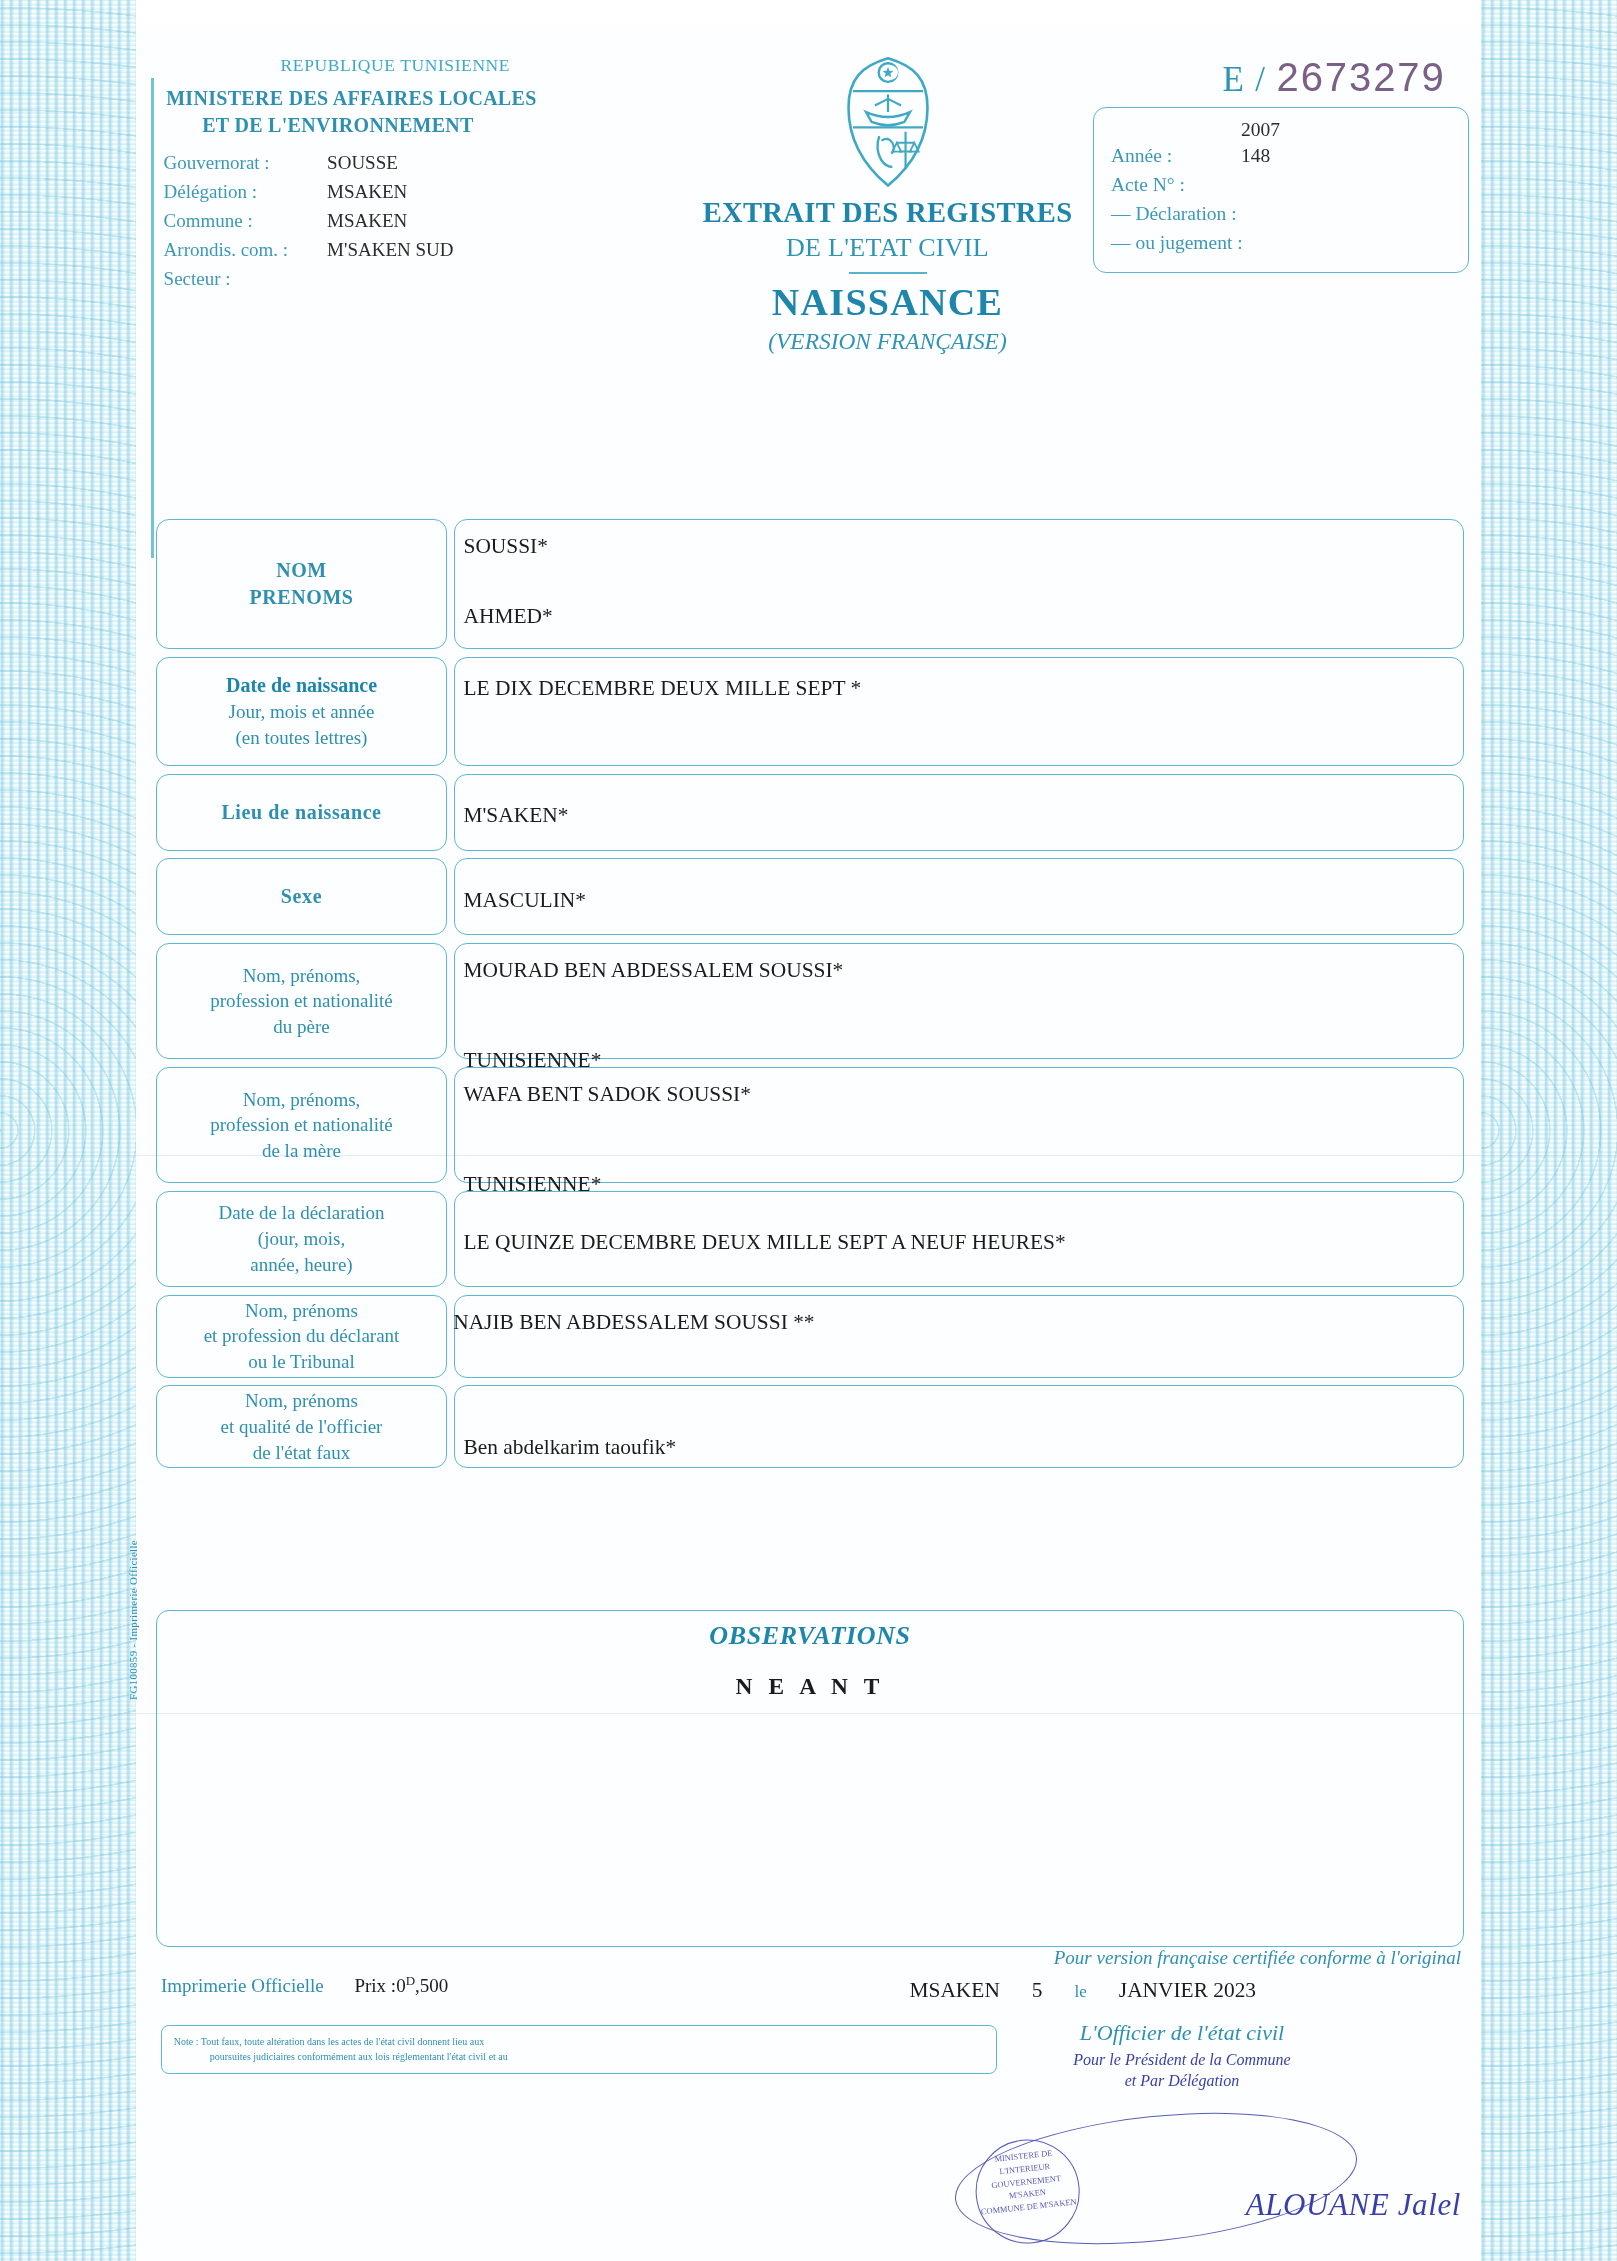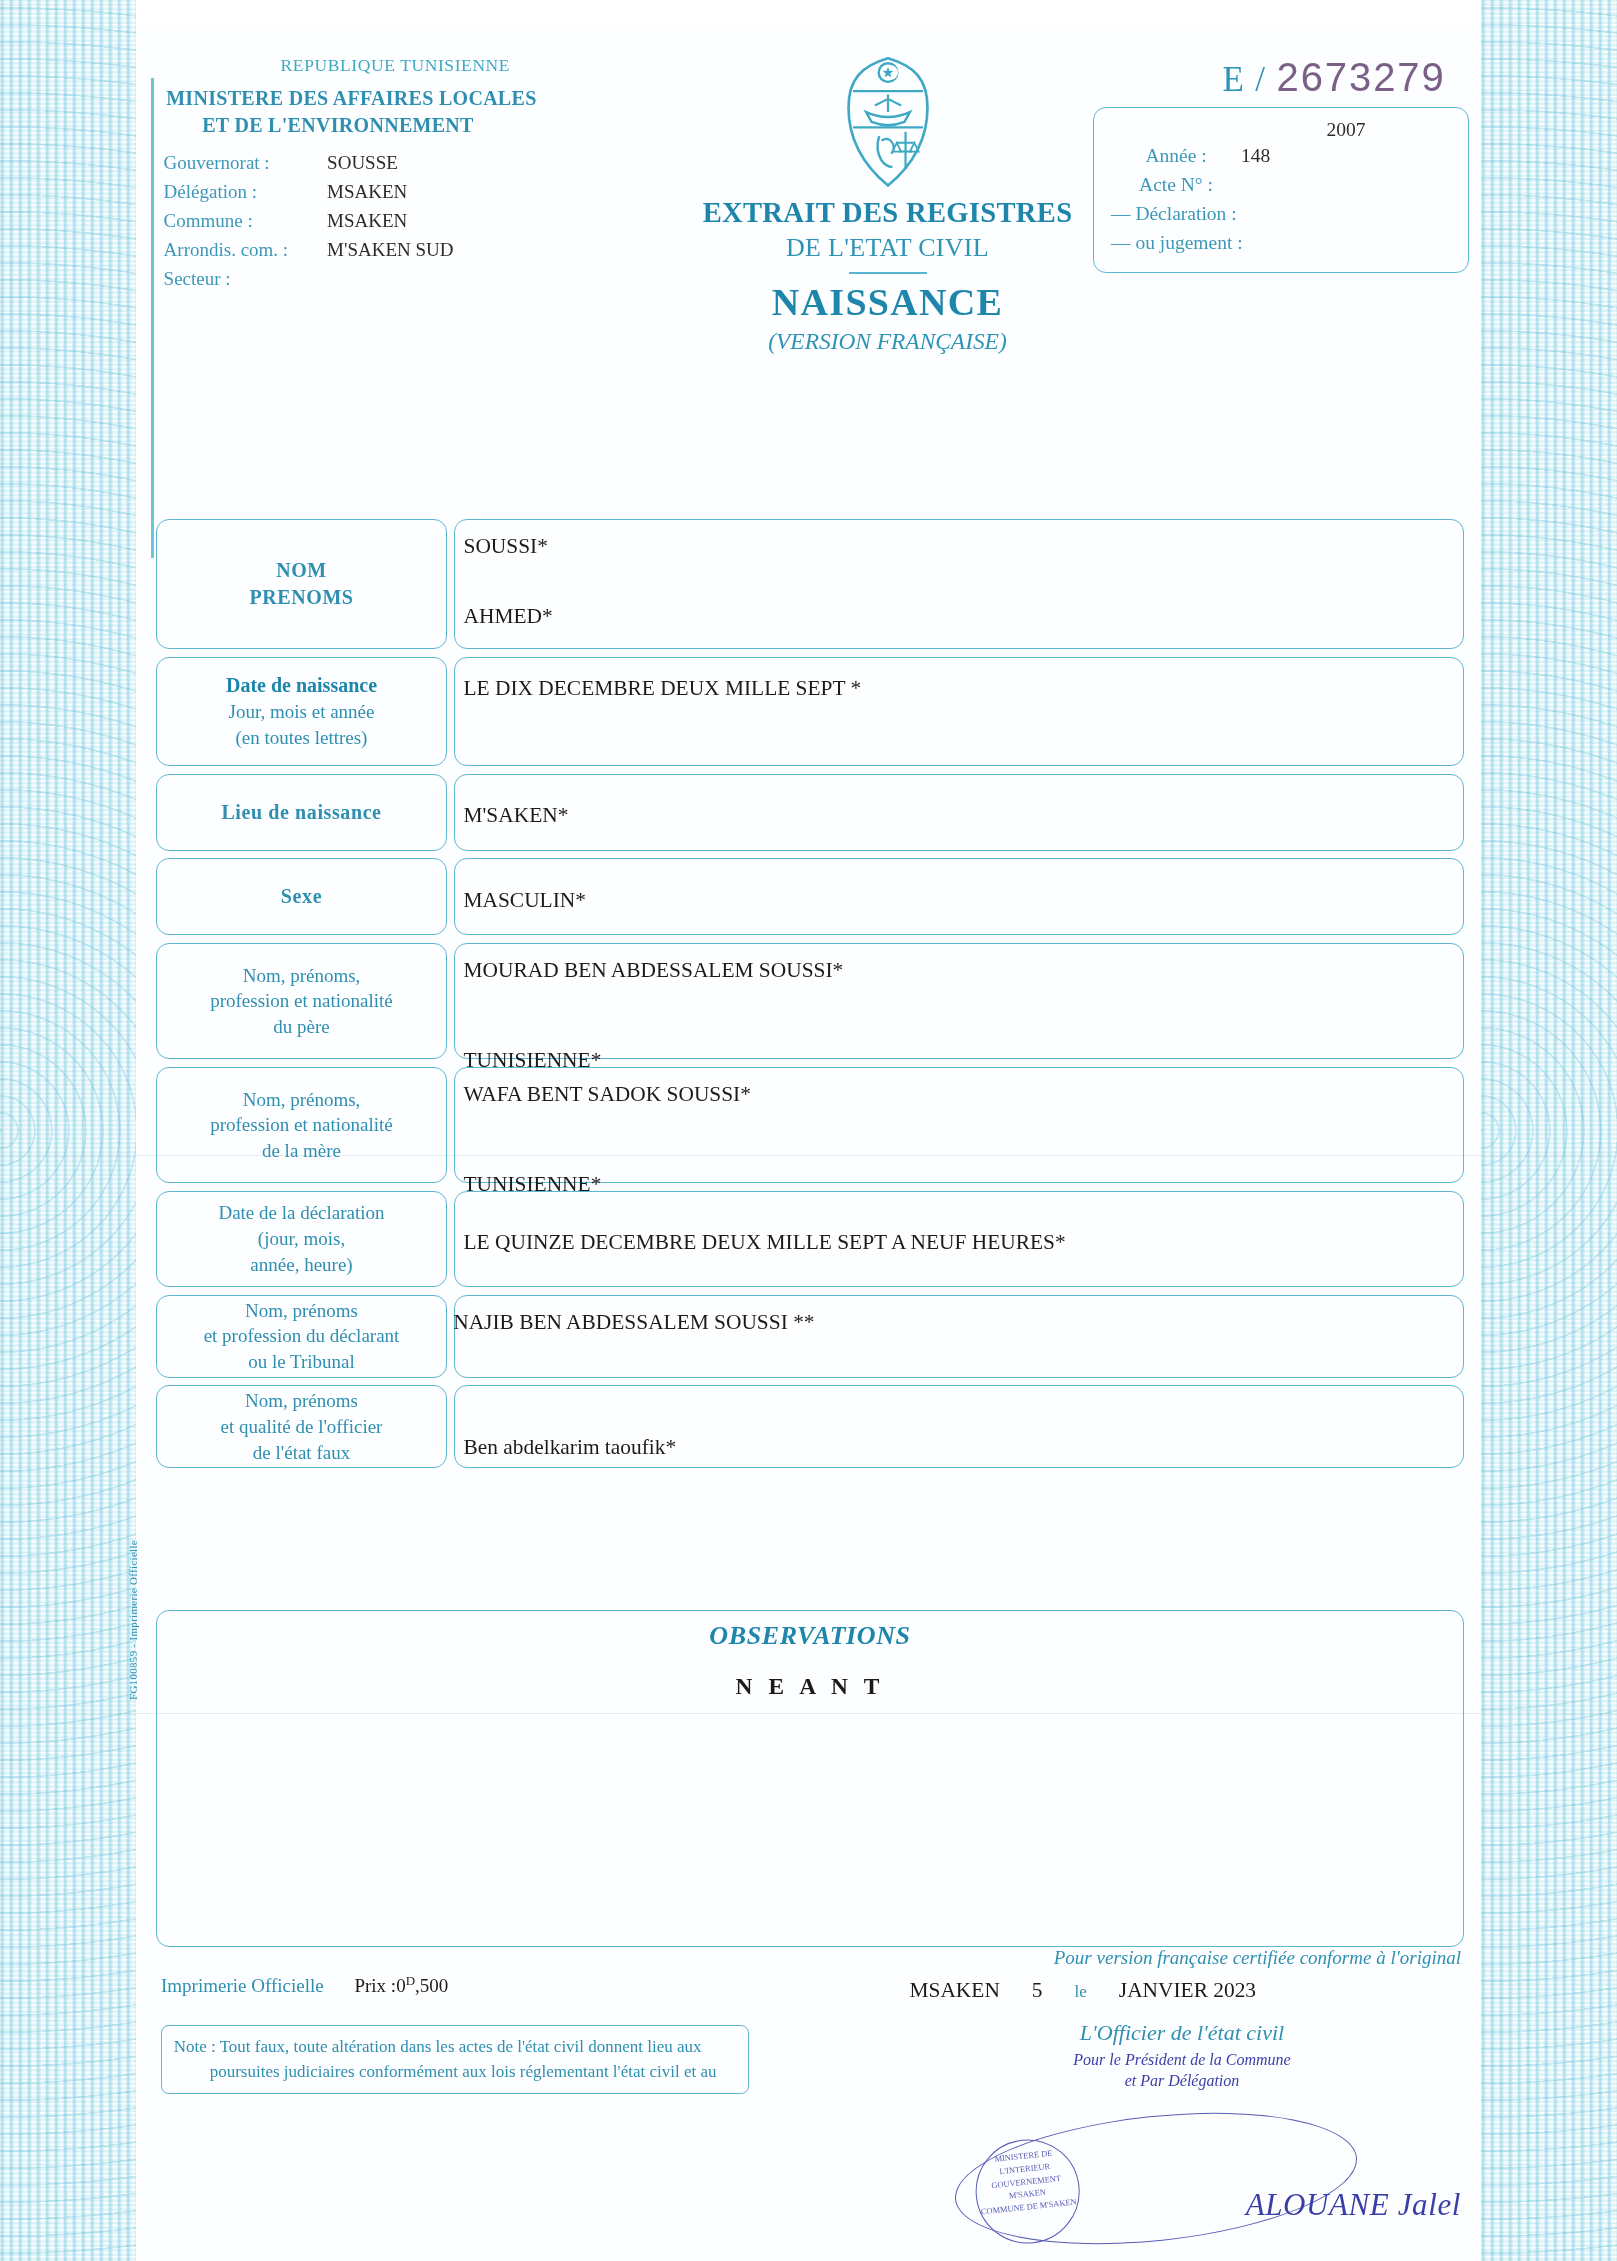--- a/index.html
+++ b/index.html
@@ -187,21 +187,20 @@
     color: #7a5f86;
     font-size: 40px;
     letter-spacing: 1.9px;
     font-family: "Liberation Sans", sans-serif;
   }
   .rightbox {
     border: 1.9px solid #5cb8d2;
     border-radius: 13px;
     padding: 11.7px 17px 14.3px;
     min-height: 130px;
-    text-align: center;
   }
   .rb-row {
     display: flex;
     color: #3d98b8;
     font-size: 19.5px;
     line-height: 1.5;
   }
   .rb-row .k { width: 130px; }
   .rb-row .v { color: #2b2b2b; }
   .rb-annee-val {
@@ -380,27 +379,27 @@
     text-align: center;
     box-sizing: border-box;
     padding-top: 10.4px;
     line-height: 1.5;
   }
 
   .note {
     position: absolute;
     left: 161px;
     top: 2025px;
-    width: 588px;
+    width: 836px;
     border: 1.3px solid #5cb8d2;
     border-radius: 7.8px;
     padding: 9px 11.7px;
     box-sizing: border-box;
     color: #2f8fb0;
-    font-size: 17px;
+    font-size: 10px;
     line-height: 1.45;
   }
   .note .ind { padding-left: 36px; display: block; }
 
   .sidetext {
     position: absolute;
     left: 127px;
     top: 1700px;
     transform: rotate(-90deg);
     transform-origin: left top;

